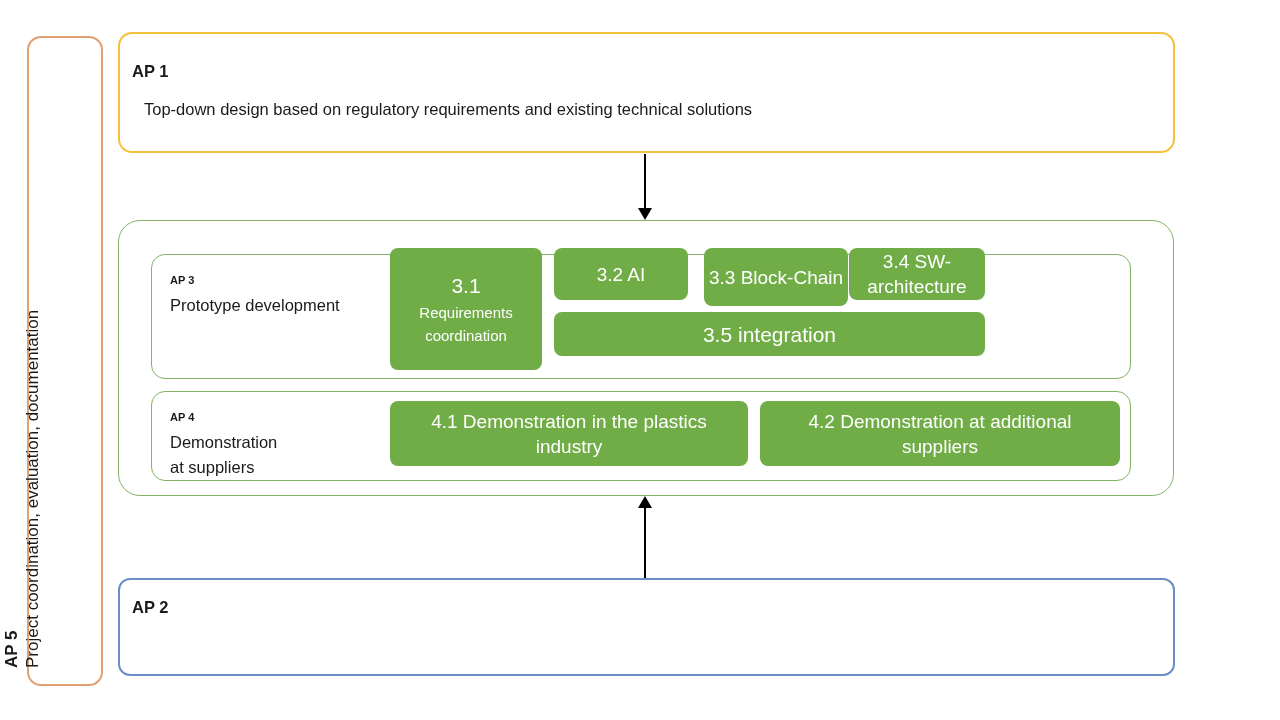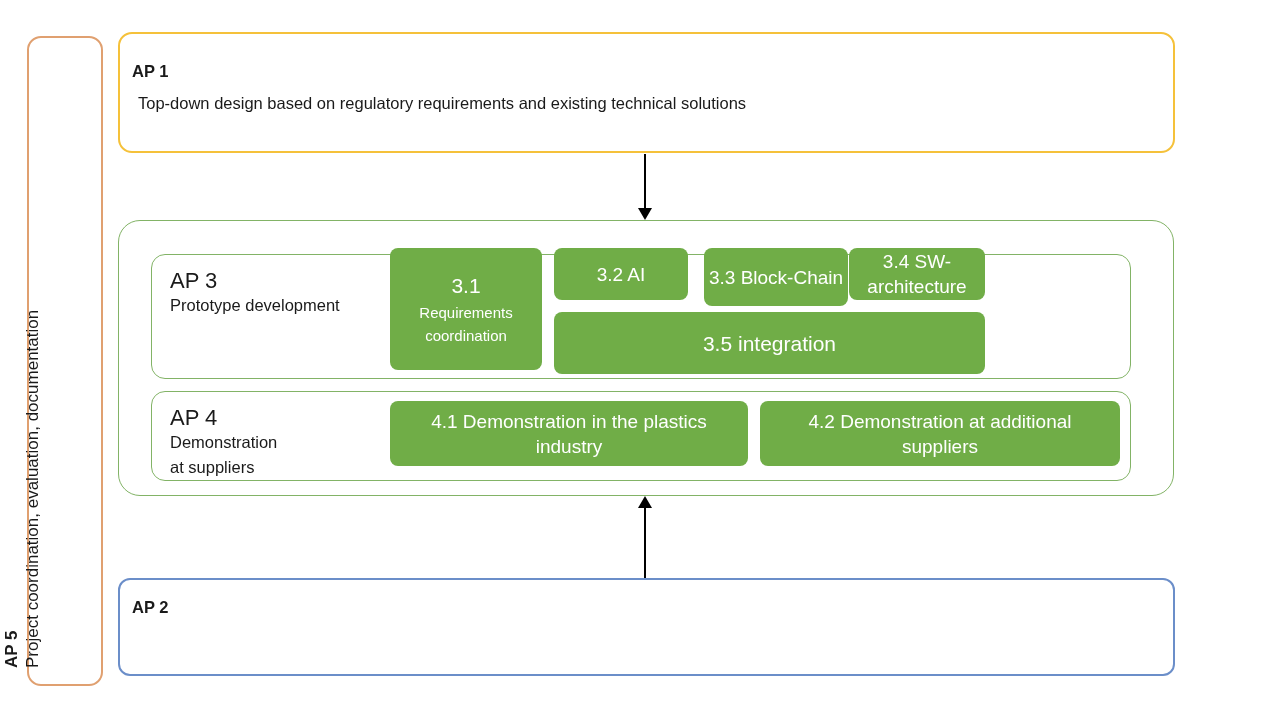--- a/index.html
+++ b/index.html
@@ -69,21 +69,21 @@
   }
   .ap-title {
     font-weight: bold;
     font-size: 16.5px;
     line-height: 26px;
     margin: 0;
   }
   .ap-sub {
     font-size: 16.5px;
     line-height: 26px;
-    margin: 6px;
+    margin: 12px;
   }
 
   
   .green-outer {
     position: absolute;
     left: 118px;
     top: 220px;
     width: 1056px;
     height: 276px;
     border: 1.6px solid #82b366;
@@ -110,22 +110,22 @@
     height: 90px;
   }
   .card-label {
     position: absolute;
     left: 18px;
     top: 13px;
     line-height: 25px;
   }
   .card-label .t {
     display: block;
-    font-weight: normal;
-    font-size: 22px;
+    font-weight: bold;
+    font-size: 11px;
   }
   .card-label .s {
     display: block;
     font-size: 16.5px;
   }
 
   
   .gbox {
     position: absolute;
     background: #70ad47;
@@ -147,21 +147,21 @@
     font-size: 15px;
     line-height: 23px;
     display: block;
   }
 
   
   .b31 { left: 238px;  top: -7px;  width: 152px; height: 122px; font-size: 19px; flex-direction: column; }
   .b32 { left: 402px;  top: -7px;  width: 134px; height: 52px;  font-size: 19px; }
   .b33 { left: 552px;  top: -7px;  width: 144px; height: 58px;  font-size: 19px; }
   .b34 { left: 697px;  top: -7px;  width: 136px; height: 52px;  font-size: 19px; }
-  .b35 { left: 402px;  top: 57px;  width: 431px; height: 62px;  font-size: 21px; }
+  .b35 { left: 402px;  top: 57px;  width: 431px; height: 44px;  font-size: 21px; }
 
   
   .b41 { left: 238px; top: 9px; width: 358px; height: 65px; font-size: 19px; padding: 0 10px; }
   .b42 { left: 608px; top: 9px; width: 360px; height: 65px; font-size: 19px; padding: 0 23px; }
 
   
   .ap2-box {
     position: absolute;
     left: 118px;
     top: 578px;

